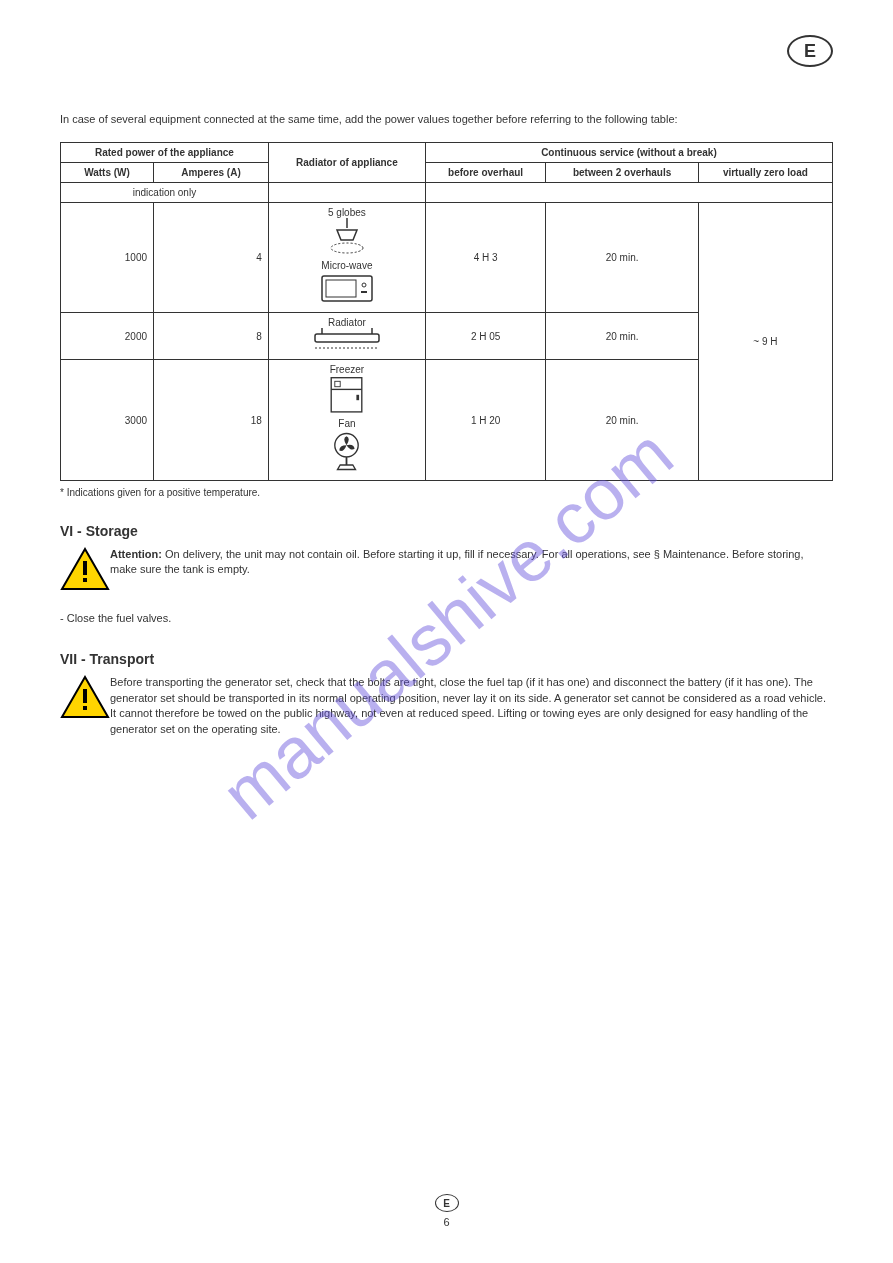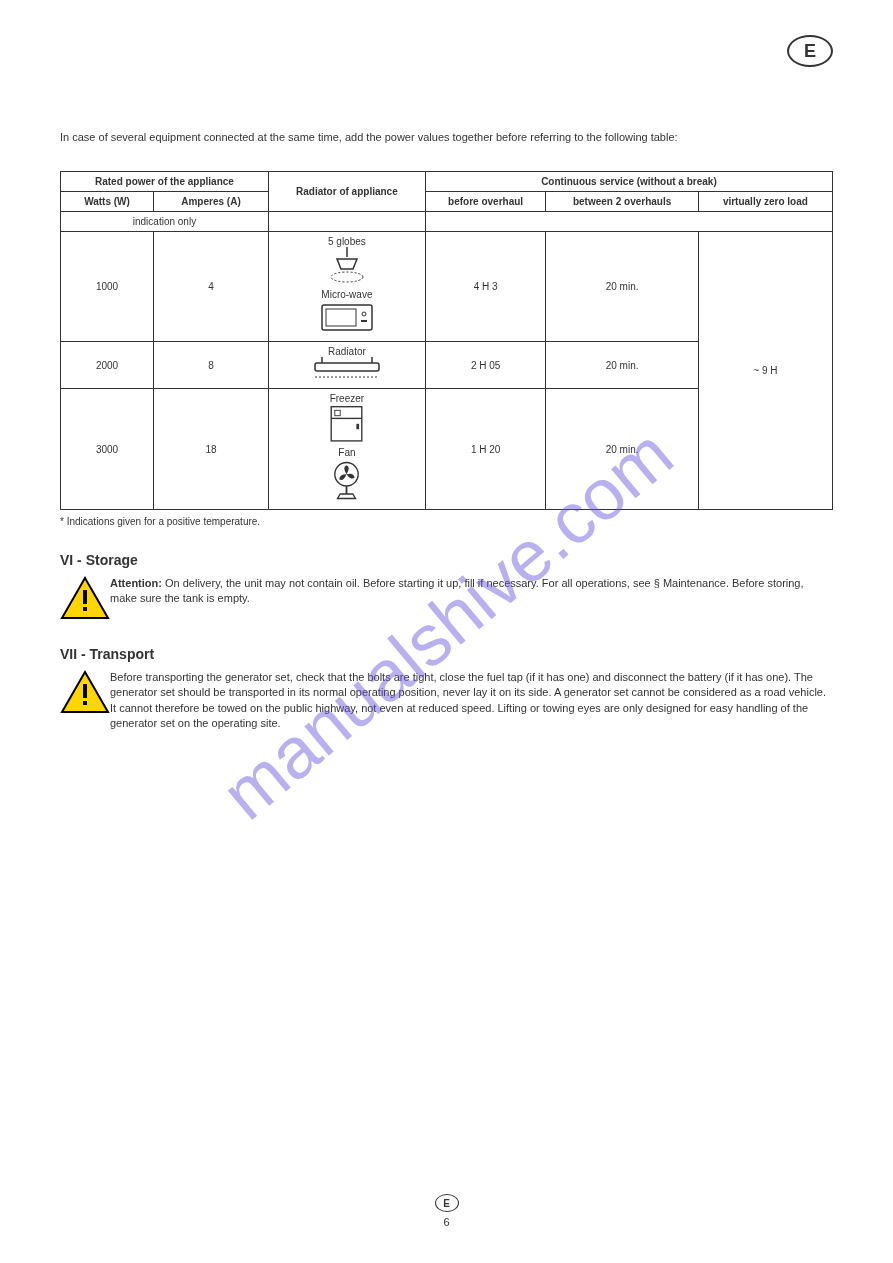--- a/index.html
+++ b/index.html
@@ -21,37 +21,37 @@
       height: 32px;
       border: 2px solid #333;
       border-radius: 50%;
       display: flex;
       align-items: center;
       justify-content: center;
       font-size: 18px;
       font-weight: bold;
     }
     .intro {
-      margin-top: 90px;
+      margin-top: 72px;
       font-size: 11px;
       line-height: 1.4;
     }
     .data-table {
       border-collapse: collapse;
       width: 100%;
-      margin-top: 26px;
+      margin-top: 15px;
       font-size: 10px;
     }
     .data-table th, .data-table td {
       border: 1px solid #333;
       padding: 4px 6px;
       text-align: center;
       vertical-align: middle;
     }
-    .data-table .left-cell { text-align: center; }
+    .data-table .left-cell { text-align: right; }
     .icon-cell { padding: 8px; }
     .watermark {
       position: absolute;
       top: 50%;
       left: 50%;
       transform: translate(-50%, -60%) rotate(-40deg);
       font-size: 72px;
       color: rgba(100, 80, 220, 0.45);
       pointer-events: none;
       z-index: 10;
@@ -216,20 +216,21 @@
     <rect x="23" y="14" width="4" height="14" fill="#000"></rect>
     <rect x="23" y="31" width="4" height="4" fill="#000"></rect>
   </svg>
   <div class="warn-text">
     <span class="label">Attention:</span>
     <span>On delivery, the unit may not contain oil. Before starting it up, fill if necessary. For all operations, see § Maintenance. Before storing, make sure the tank is empty.</span>
   </div>
 </div>
 
 <div class="list">
+  <div class="item">- Close the fuel valves.</div>
 </div>
 
 <h2 class="section-title">VII - Transport</h2>
 <div class="warn-block">
   <svg class="warn-icon" viewBox="0 0 50 45">
     <path d="M25 2 L48 42 L2 42 Z" fill="#FFD500" stroke="#000" stroke-width="2"></path>
     <rect x="23" y="14" width="4" height="14" fill="#000"></rect>
     <rect x="23" y="31" width="4" height="4" fill="#000"></rect>
   </svg>
   <div class="warn-text">

